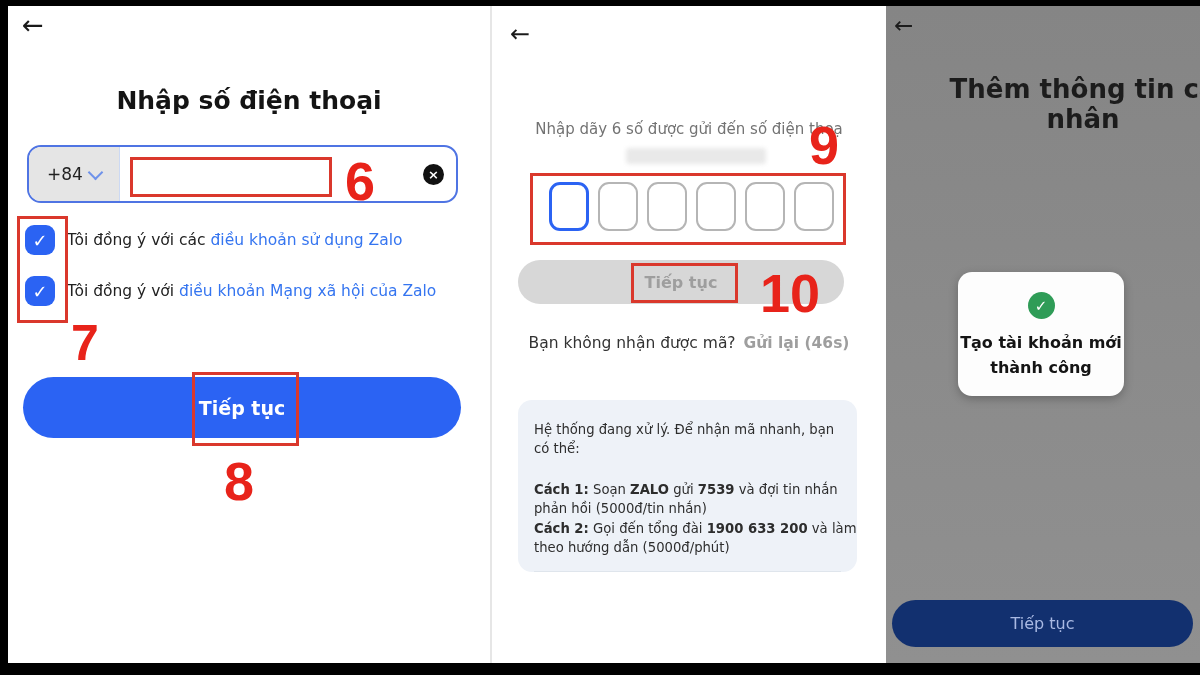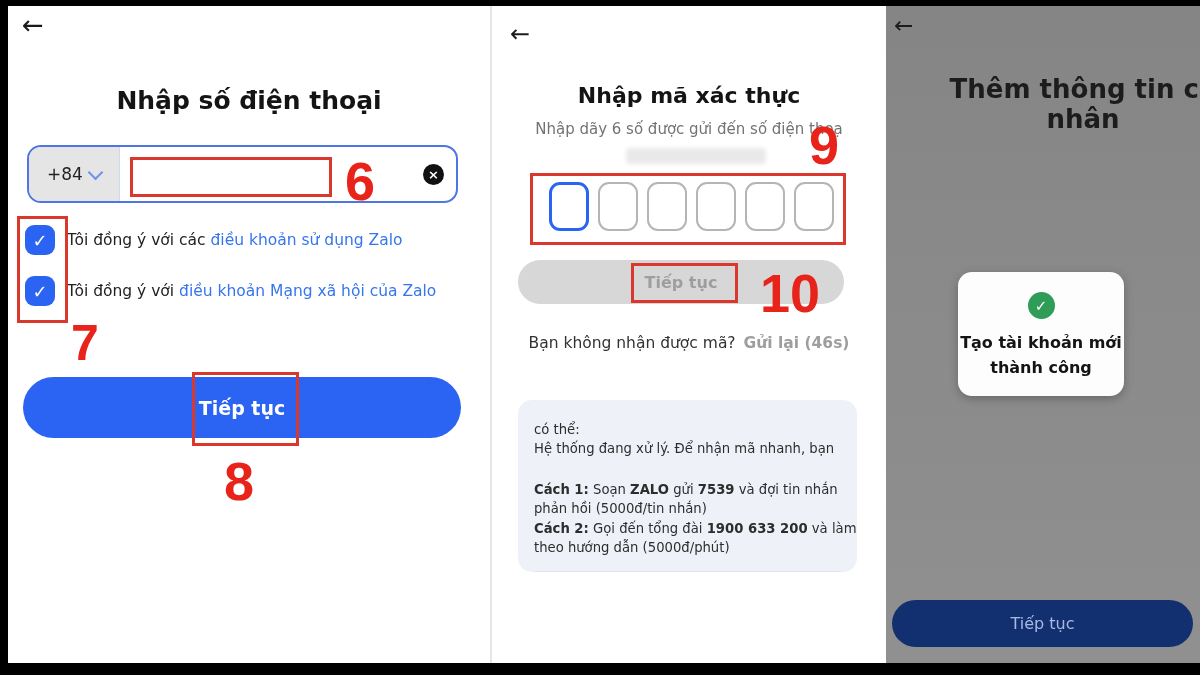--- a/index.html
+++ b/index.html
@@ -106,21 +106,20 @@
   <div class="redbox" style="left:122px;top:151px;width:202px;height:40px;"></div>
   <div class="stepnum" style="left:337px;top:148px;font-size:54px;">6</div>
   <div class="redbox" style="left:9px;top:210px;width:51px;height:107px;"></div>
   <div class="stepnum" style="left:63px;top:312px;font-size:50px;">7</div>
   <div class="redbox" style="left:184px;top:366px;width:107px;height:74px;"></div>
   <div class="stepnum" style="left:216px;top:448px;font-size:54px;">8</div>
 </section>
 
 <section class="panel panel-mid">
   <div class="abs back" style="left:18px;top:16px;font-size:24px;">←</div>
-  <div class="abs h-title" style="top:77px;font-size:22px;">Nhập mã xác thực</div>
   <div class="abs sub" style="top:114px;">Nhập dãy 6 số được gửi đến số điện thoạ</div>
   <div class="abs blur-stub" style="left:134px;top:142px;width:140px;height:16px;"></div>
 
   <div class="abs otp-row" style="left:57px;top:176px;">
     <div class="otp active"></div>
     <div class="otp"></div>
     <div class="otp"></div>
     <div class="otp"></div>
     <div class="otp"></div>
     <div class="otp"></div>
@@ -128,22 +127,22 @@
 
   <div class="abs btn-pill btn-disabled" style="left:26px;top:254px;width:326px;height:44px;border-radius:22px;">Tiếp tục</div>
 
   <div class="abs resend" style="top:328px;">
     <span>Bạn không nhận được mã?</span>
     <span class="muted" style="margin-left:3px;font-weight:bold;">Gửi lại (46s)</span>
   </div>
 
   <div class="abs infobox" style="left:26px;top:394px;width:339px;">
     <div>
+        <div class="line"><span>Hệ thống đang xử lý. Để nhận mã nhanh, bạn</span></div>
         <div class="line"><span>có thể:</span></div>
-        <div class="line"><span>Hệ thống đang xử lý. Để nhận mã nhanh, bạn</span></div>
       </div>
     <div class="gap"></div>
     <div>
         <div class="line"><b>Cách 1:</b><span> Soạn </span><b>ZALO</b><span> gửi </span><b>7539</b><span> và đợi tin nhắn</span></div>
         <div class="line"><span>phản hồi (5000đ/tin nhắn)</span></div>
         <div class="line"><b>Cách 2:</b><span> Gọi đến tổng đài </span><b>1900 633 200</b><span> và làm</span></div>
         <div class="line"><span>theo hướng dẫn (5000đ/phút)</span></div>
       </div>
     <div class="info-divider"></div>
   </div>

